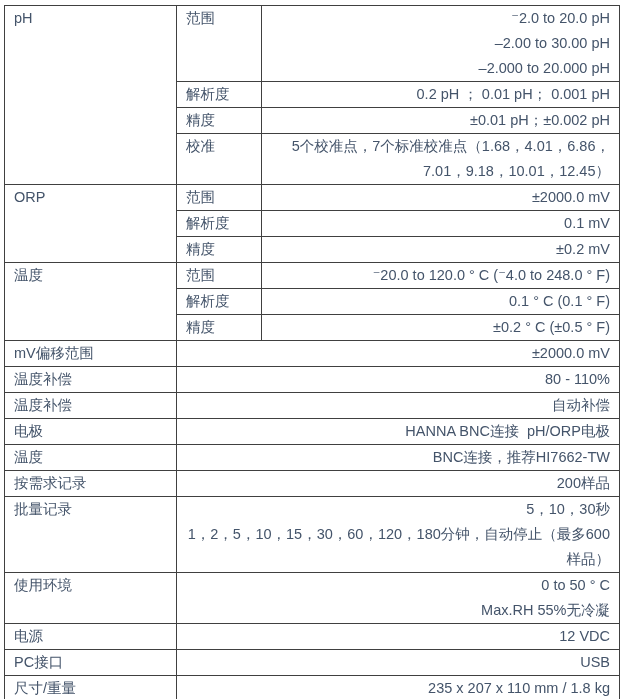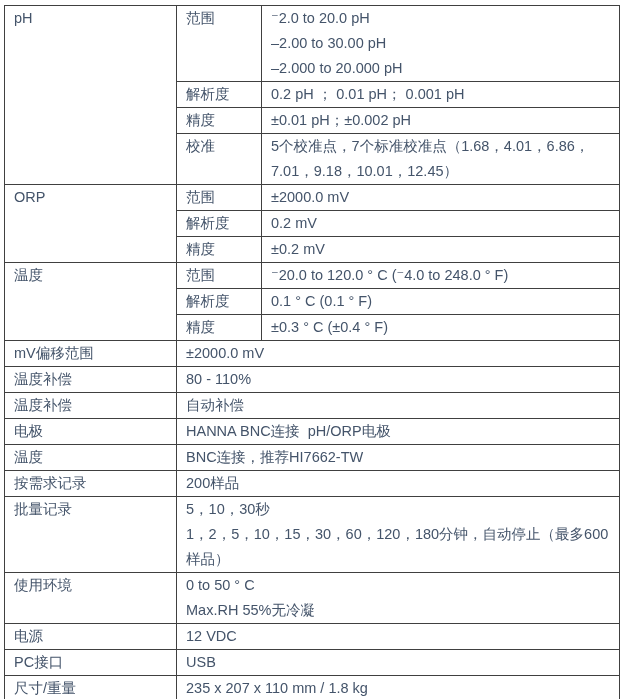--- a/index.html
+++ b/index.html
@@ -24,21 +24,21 @@
   table.spec td {
     border: 1px solid var(--border-color, #404040);
     vertical-align: top;
     padding: 0 9px;
     white-space: pre-wrap;
     overflow-wrap: break-word;
   }
   col.c1 { width: 172px; }
   col.c2 { width: 85px; }
   col.c3 { width: 358px; }
-  .value-line { min-height: 25px; }
+  .value-line { min-height: 25px; text-align: right; }
 </style>
 </head>
 <body style="background: rgb(255, 255, 255);">
 
 <div class="page">
   <table class="spec">
     <colgroup>
       <col class="c1">
         <col class="c2">
         <col class="c3">
@@ -61,38 +61,38 @@
           <td>校准</td>
           <td><div class="value-line">5个校准点，7个标准校准点（1.68，4.01，6.86，7.01，9.18，10.01，12.45）</div></td>
         </tr>
         <tr>
           <td rowspan="3">ORP</td>
           <td>范围</td>
           <td><div class="value-line">±2000.0 mV</div></td>
         </tr>
         <tr>
           <td>解析度</td>
-          <td><div class="value-line">0.2 mV</div></td>
+          <td><div class="value-line">0.1 mV</div></td>
         </tr>
         <tr>
           <td>精度</td>
           <td><div class="value-line">±0.2 mV</div></td>
         </tr>
         <tr>
           <td rowspan="3">温度</td>
           <td>范围</td>
           <td><div class="value-line">⁻20.0 to 120.0 ° C (⁻4.0 to 248.0 ° F)</div></td>
         </tr>
         <tr>
           <td>解析度</td>
           <td><div class="value-line">0.1 ° C (0.1 ° F)</div></td>
         </tr>
         <tr>
           <td>精度</td>
-          <td><div class="value-line">±0.3 ° C (±0.4 ° F)</div></td>
+          <td><div class="value-line">±0.2 ° C (±0.5 ° F)</div></td>
         </tr>
         <tr>
           <td>mV偏移范围</td>
           <td colspan="2"><div class="value-line">±2000.0 mV</div></td>
         </tr>
         <tr>
           <td>温度补偿</td>
           <td colspan="2"><div class="value-line">80 - 110%</div></td>
         </tr>
         <tr>

